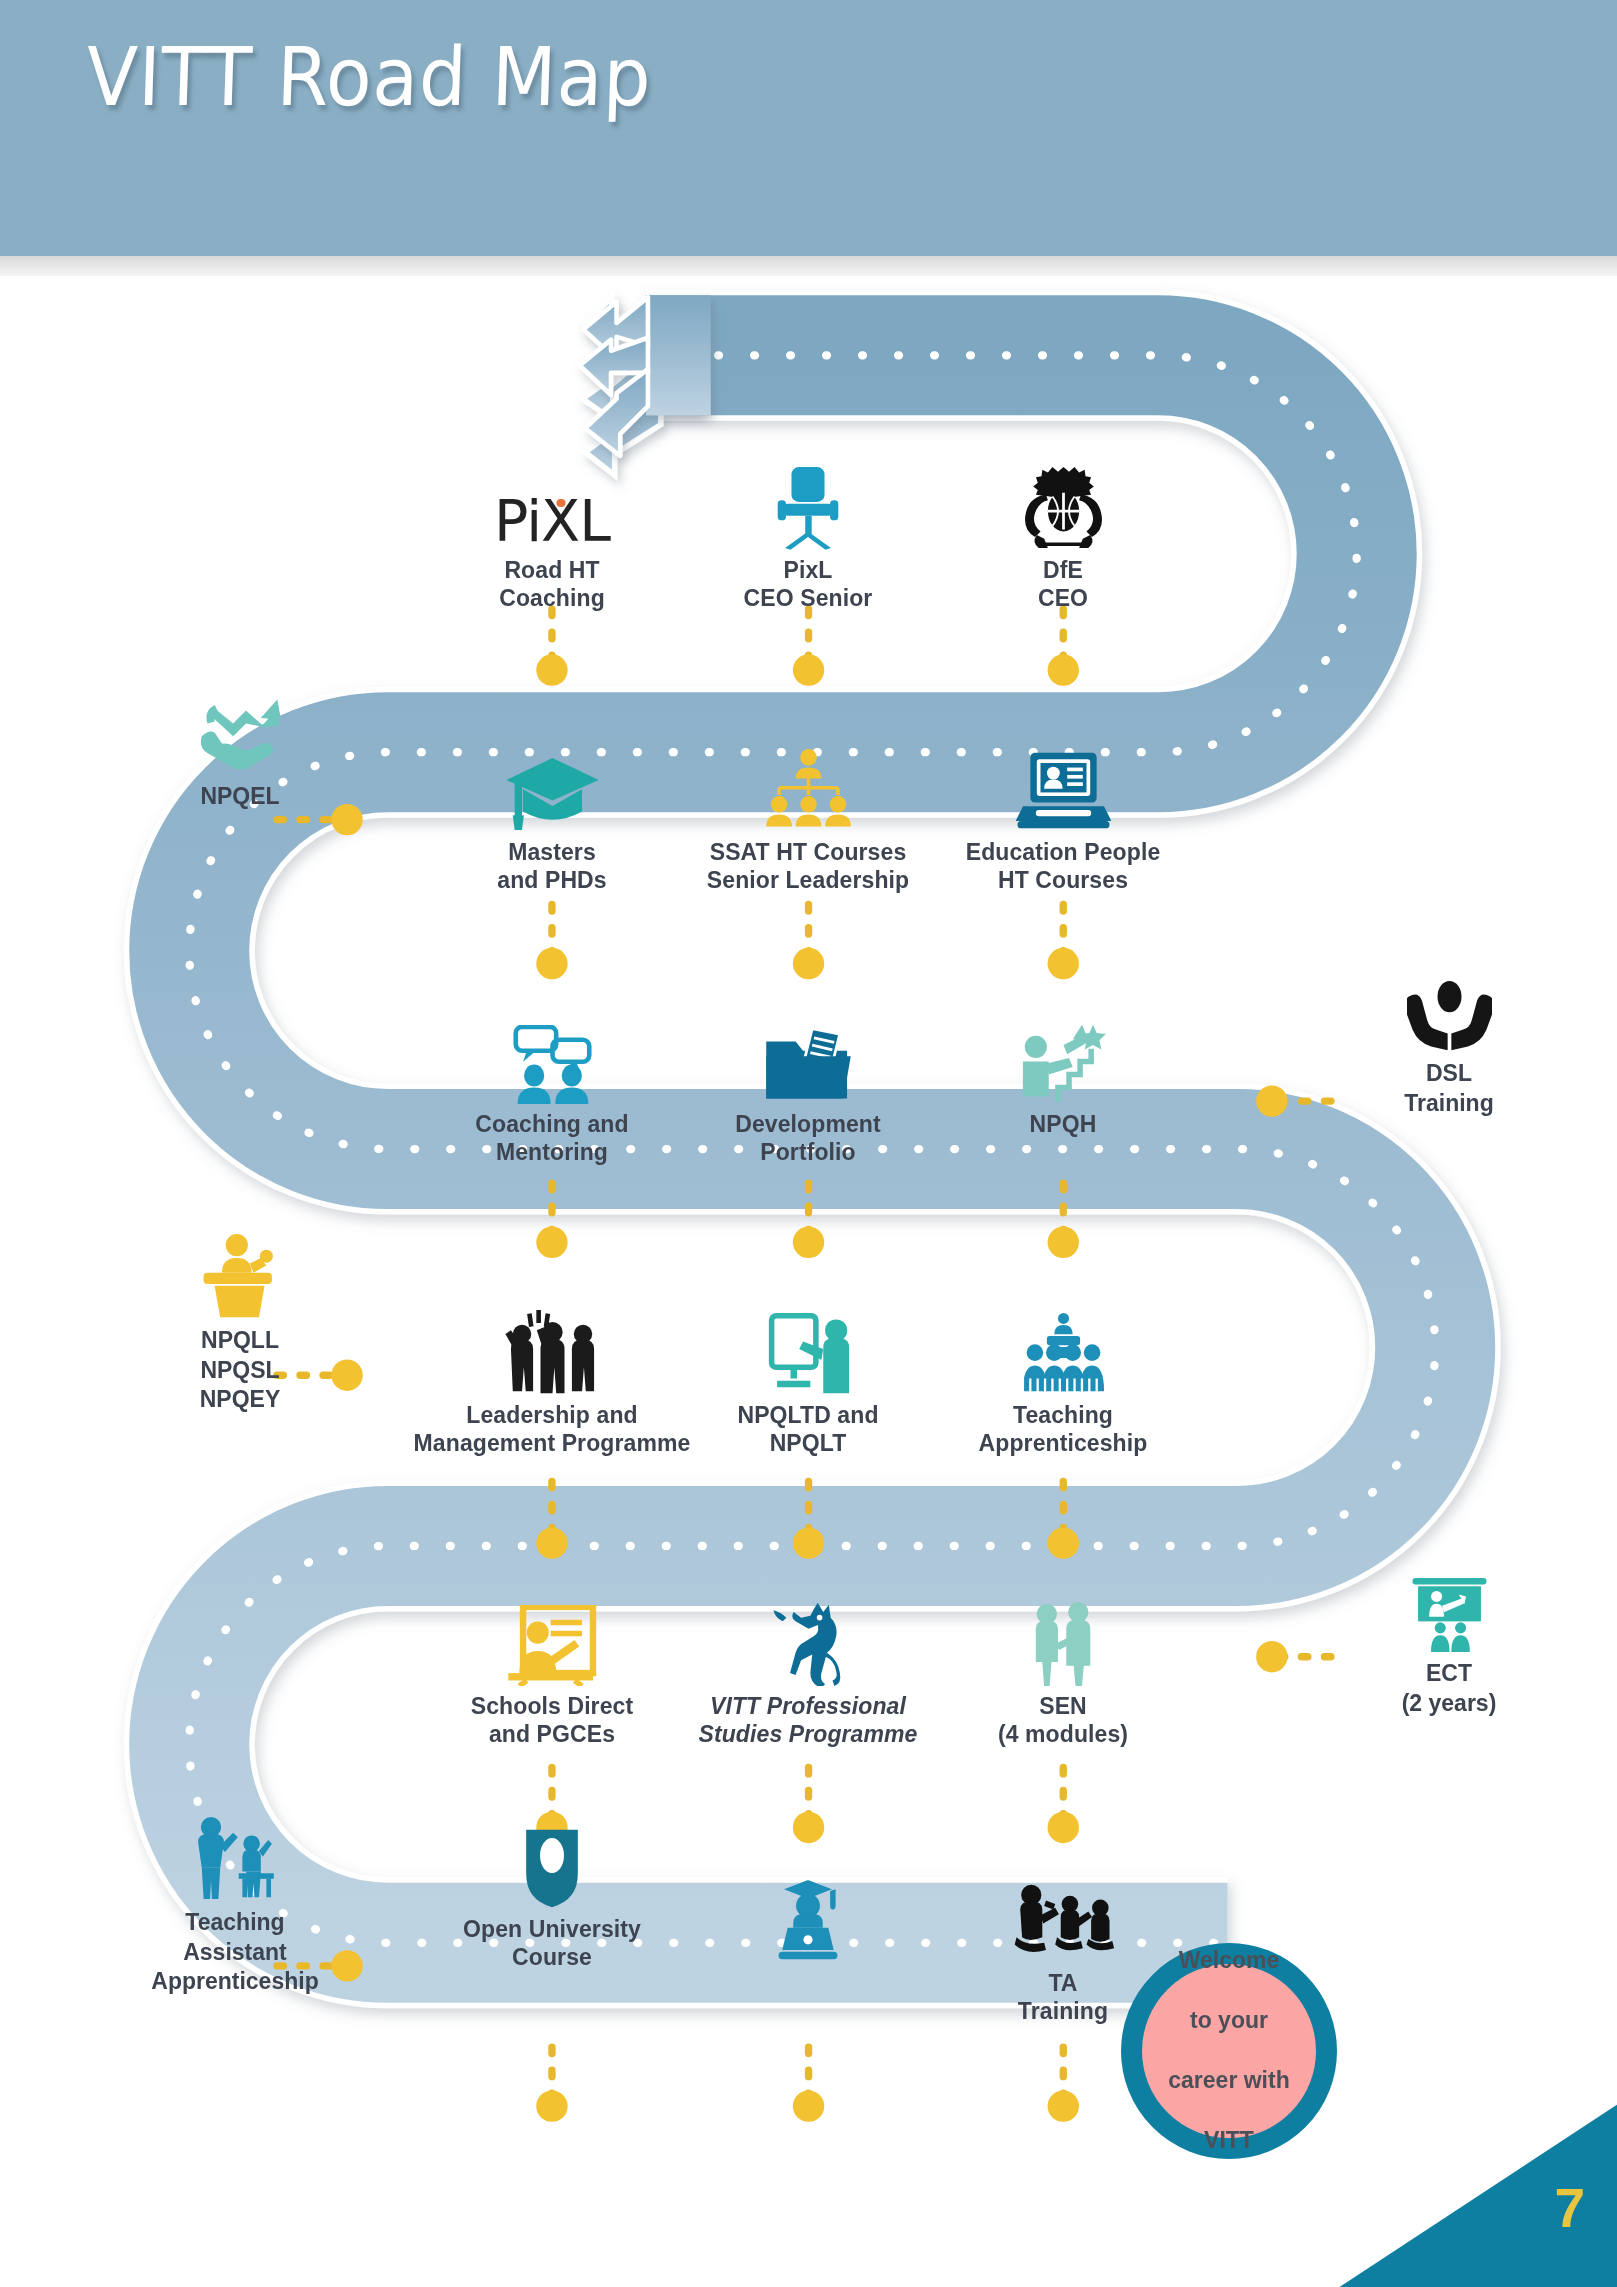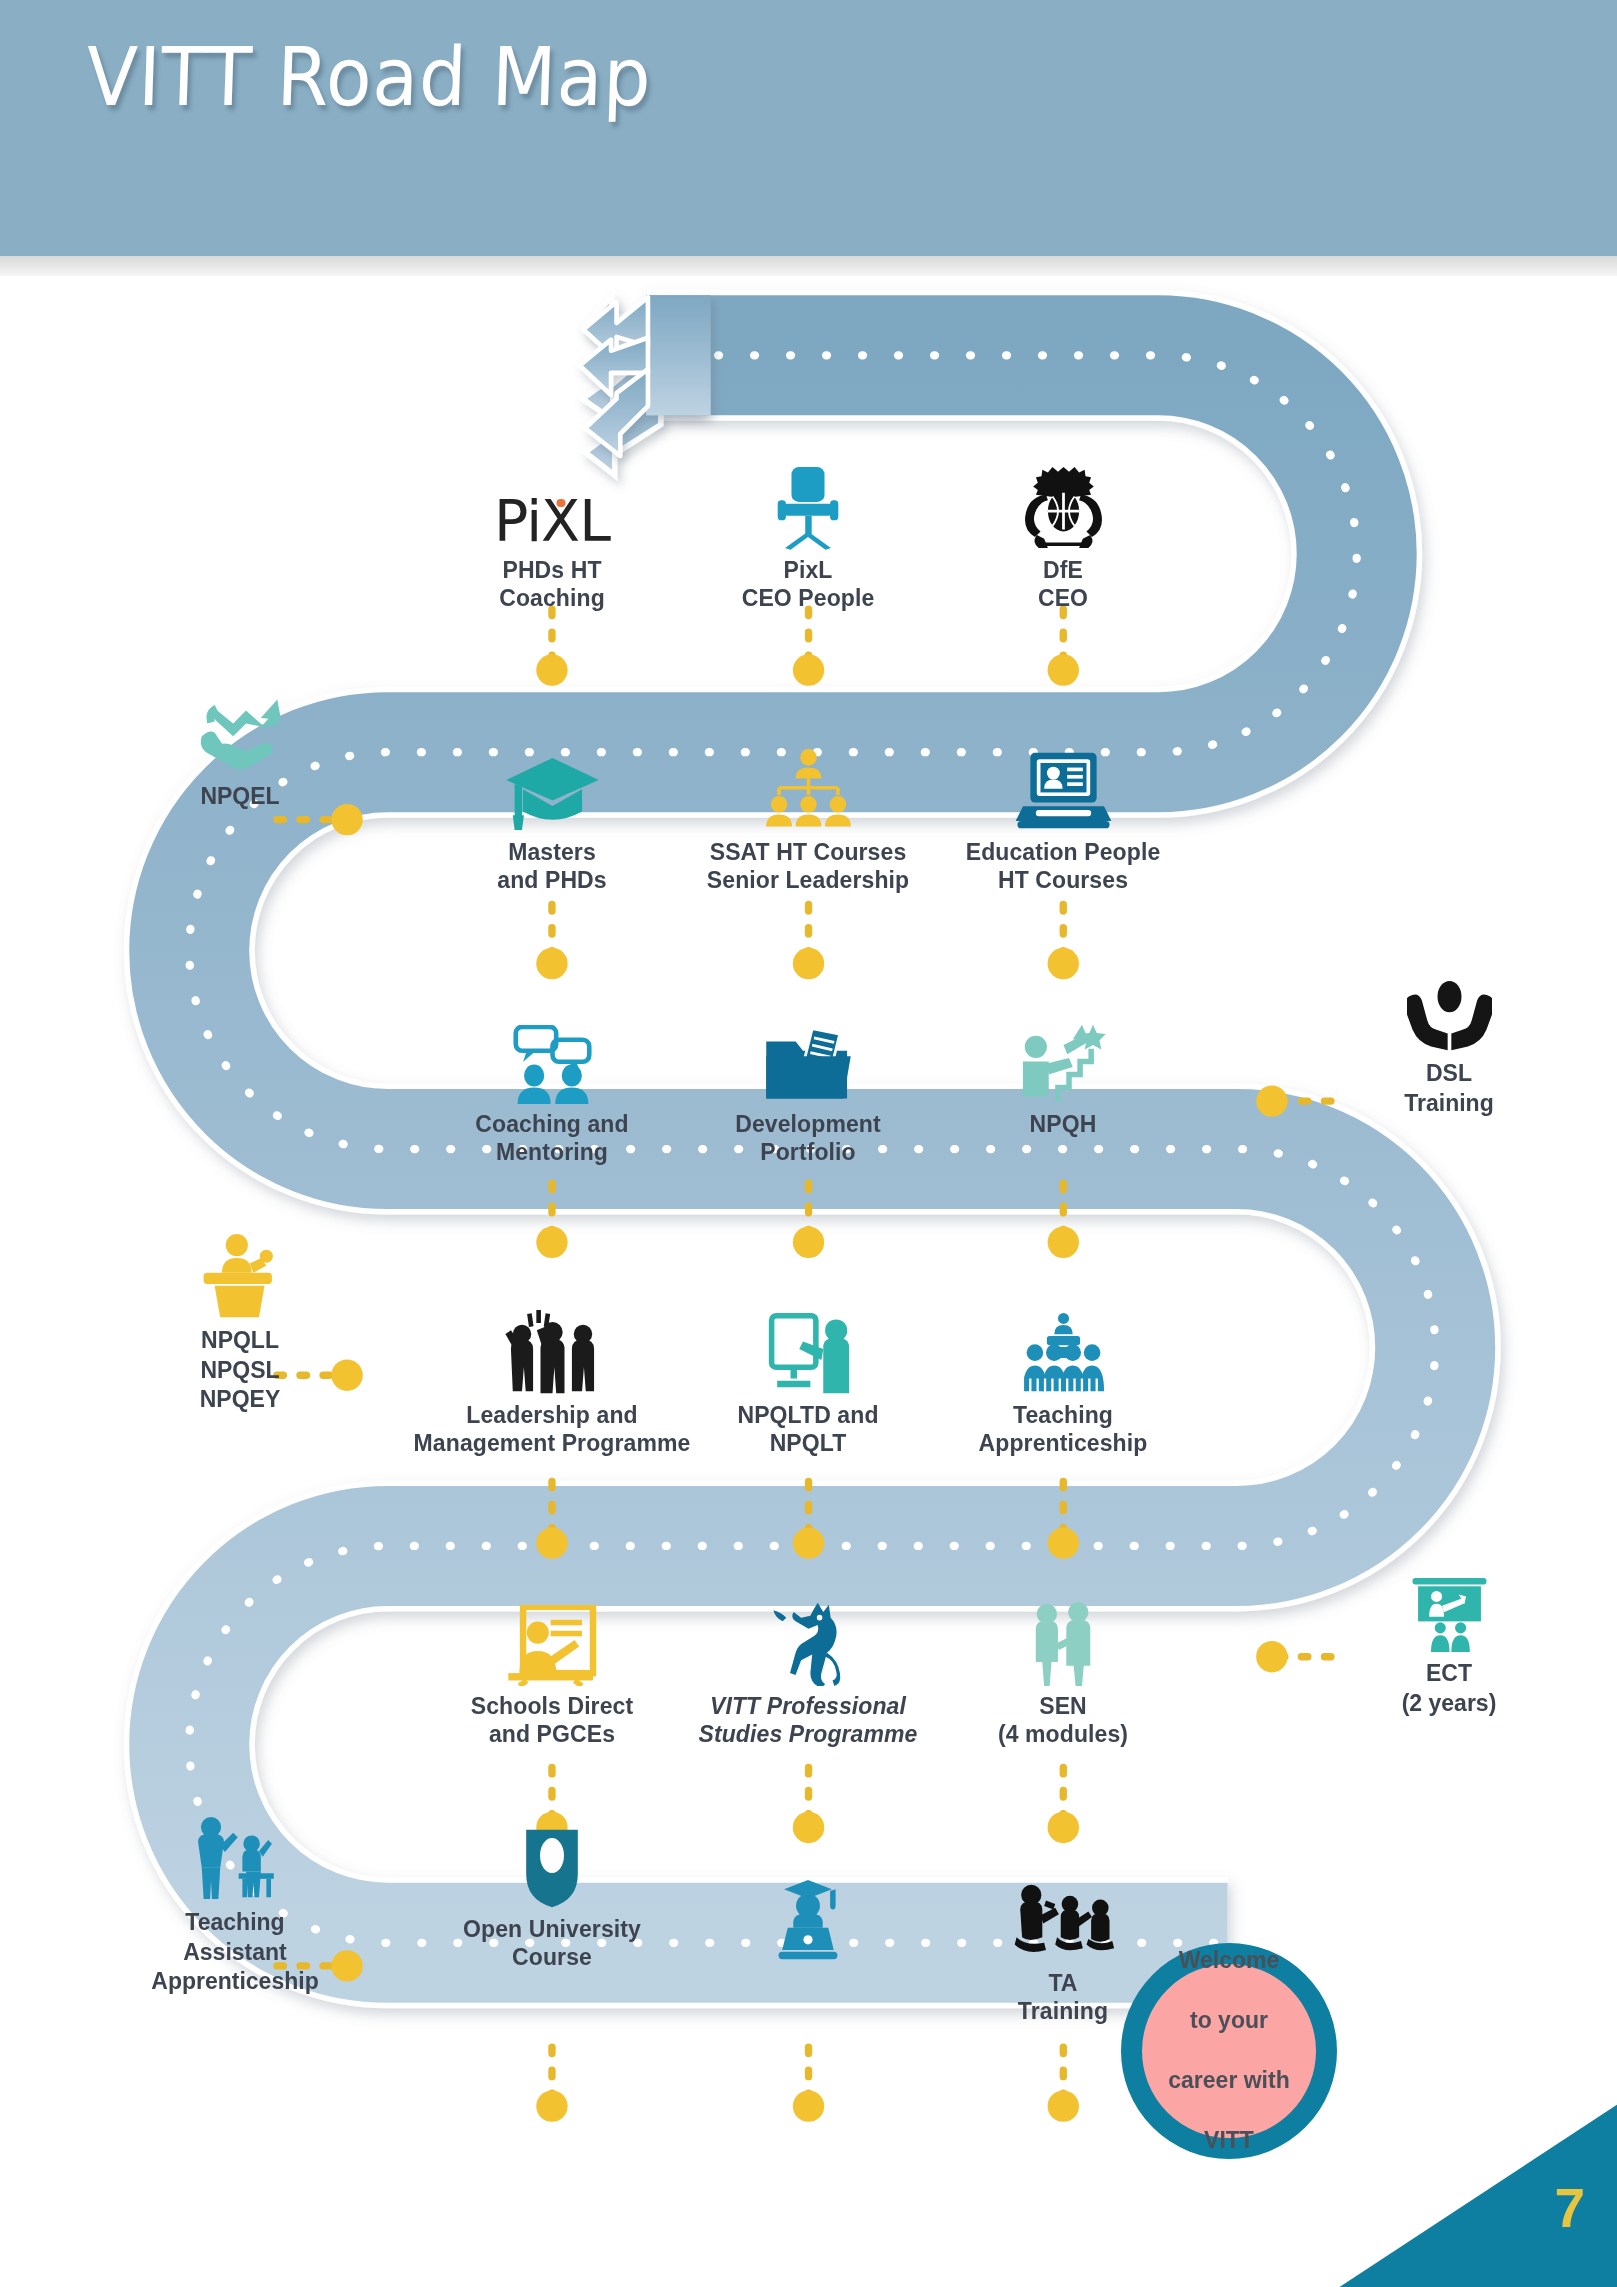--- a/index.html
+++ b/index.html
@@ -272,41 +272,41 @@
       <circle cx="1378" cy="1795" r="17"></circle>
       <circle cx="376" cy="2130" r="17"></circle>
     </g>
   </svg>
 
   <div class="node" style="left:552px;top:461px;">
     <div class="ico">
       <div class="pixl-mark"><span class="pixl-dot"></span>PiXL</div>
     </div>
     <div class="cap">
-      <div>PHDs HT</div>
+      <div>Road HT</div>
       <div>Coaching</div>
     </div>
   </div>
 
   <div class="node" style="left:808px;top:461px;">
     <div class="ico">
       <svg width="79" height="85" viewBox="0 0 86 92">
         <g fill="#1e9dc4">
           <rect x="25" y="2" width="36" height="38" rx="8"></rect>
           <rect x="16" y="42" width="54" height="13" rx="5"></rect>
           <rect x="10" y="38" width="9" height="22" rx="4"></rect>
           <rect x="67" y="38" width="9" height="22" rx="4"></rect>
           <rect x="40" y="55" width="7" height="20"></rect>
           <path d="M43 72 L18 90 L24 92 L43 78 L62 92 L68 90 Z"></path>
         </g>
       </svg>
     </div>
     <div class="cap">
       <div>PixL</div>
-      <div>CEO People</div>
+      <div>CEO Senior</div>
     </div>
   </div>
 
   <div class="node" style="left:1063px;top:461px;">
     <div class="ico">
       <svg width="90" height="85" viewBox="0 0 98 92">
         <g fill="#111111">
           <path d="M49 2 l6 5 6-5 5 6 6-3 1 7 6 1-2 6 5 4-5 4 2 5-6 1 -24 3 -24-3 -6-1 2-5 -5-4 5-4 -2-6 6-1 1-7 6 3 5-6 6 5z"></path>
           <ellipse cx="49" cy="50" rx="17" ry="22"></ellipse>
           <path d="M49 30 v40 M32 50 h34" stroke="#fff" stroke-width="3"></path>

